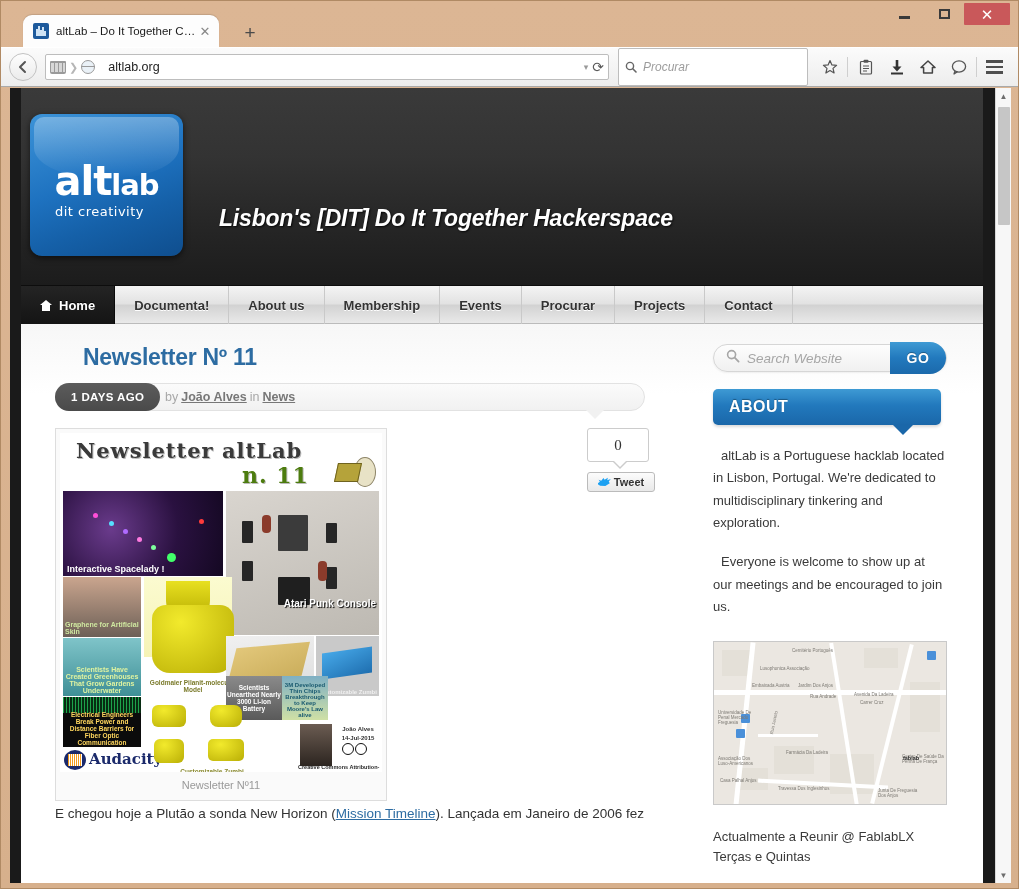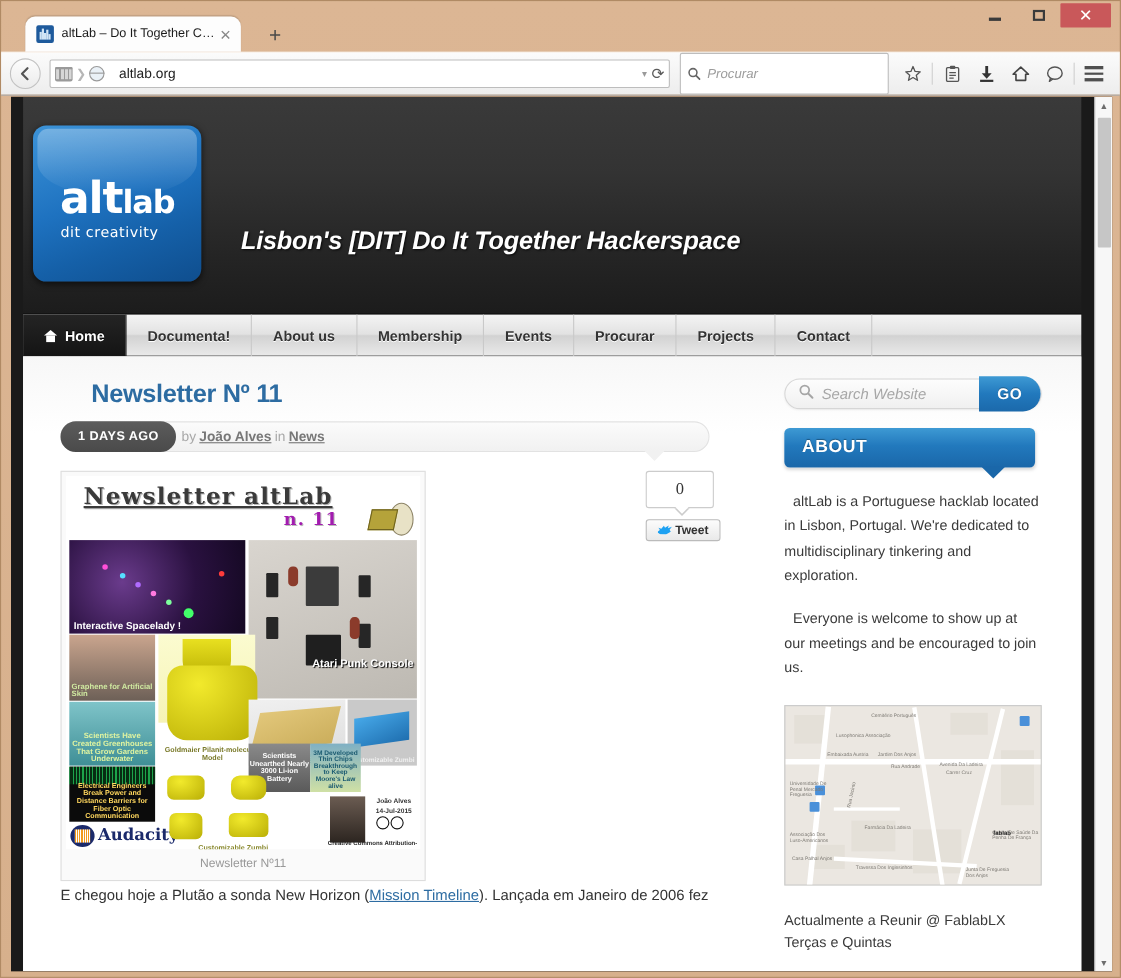--- a/index.html
+++ b/index.html
@@ -160,23 +160,23 @@
   .post-figure { position:absolute; left:0; top:84px; width:332px;
     border:1px solid #ddd; background:#fafafa; padding:4px 4px 0 4px; }
   .collage { width:322px; height:339px; background:#fff; position:relative; overflow:hidden; }
   .figcap { text-align:center; font-size:11px; color:#999; padding:7px 0 9px; }
 
   
   .cl { position:absolute; }
   .cl-head { left:0; top:0; width:322px; height:58px; background:#fff; }
   .cl-head .t1 { position:absolute; left:16px; top:5px; font-size:21px; font-weight:bold;
     font-family:"DejaVu Serif",serif; color:#3a3a3a; letter-spacing:1px;
-    text-shadow:1px 1px 0 #bbb;text-decoration:underline; }
-  .cl-head .t2 { position:absolute; left:198px; top:29px; font-size:16px; font-weight:bold;
-    font-family:"DejaVu Serif",serif; color:#a21caf; letter-spacing:1px; text-shadow:1px 1px 0 #bbb; }
+    text-shadow:1px 1px 0 #bbb; }
+  .cl-head .t2 { position:absolute; left:182px; top:29px; font-size:22px; font-weight:bold;
+    font-family:"DejaVu Serif",serif; color:#4d7c0f; letter-spacing:1px; text-shadow:1px 1px 0 #bbb; }
   .probe { position:absolute; right:6px; top:22px; width:42px; height:38px; }
   .probe .dish { position:absolute; right:0; top:2px; width:22px;height:30px;
     border-radius:50%/50%; background:#e8e2c6; border:1px solid #8d8467; }
   .probe .body { position:absolute; right:16px; top:8px; width:24px;height:19px;
     background:#b5a33a; transform:skewX(-12deg); border:1px solid #6f631f;}
   .img-space { left:3px; top:58px; width:160px; height:85px;
     background:radial-gradient(circle at 30% 45%, #6a3b8c 0%, #2a1140 55%, #140822 100%); }
   .img-space .lbl { position:absolute; left:4px; bottom:2px; color:#fff; font-size:9px; font-weight:bold; }
   .img-space .dot { position:absolute; width:5px;height:5px;border-radius:50%; }
   .img-apc { left:166px; top:58px; width:153px; height:144px;

